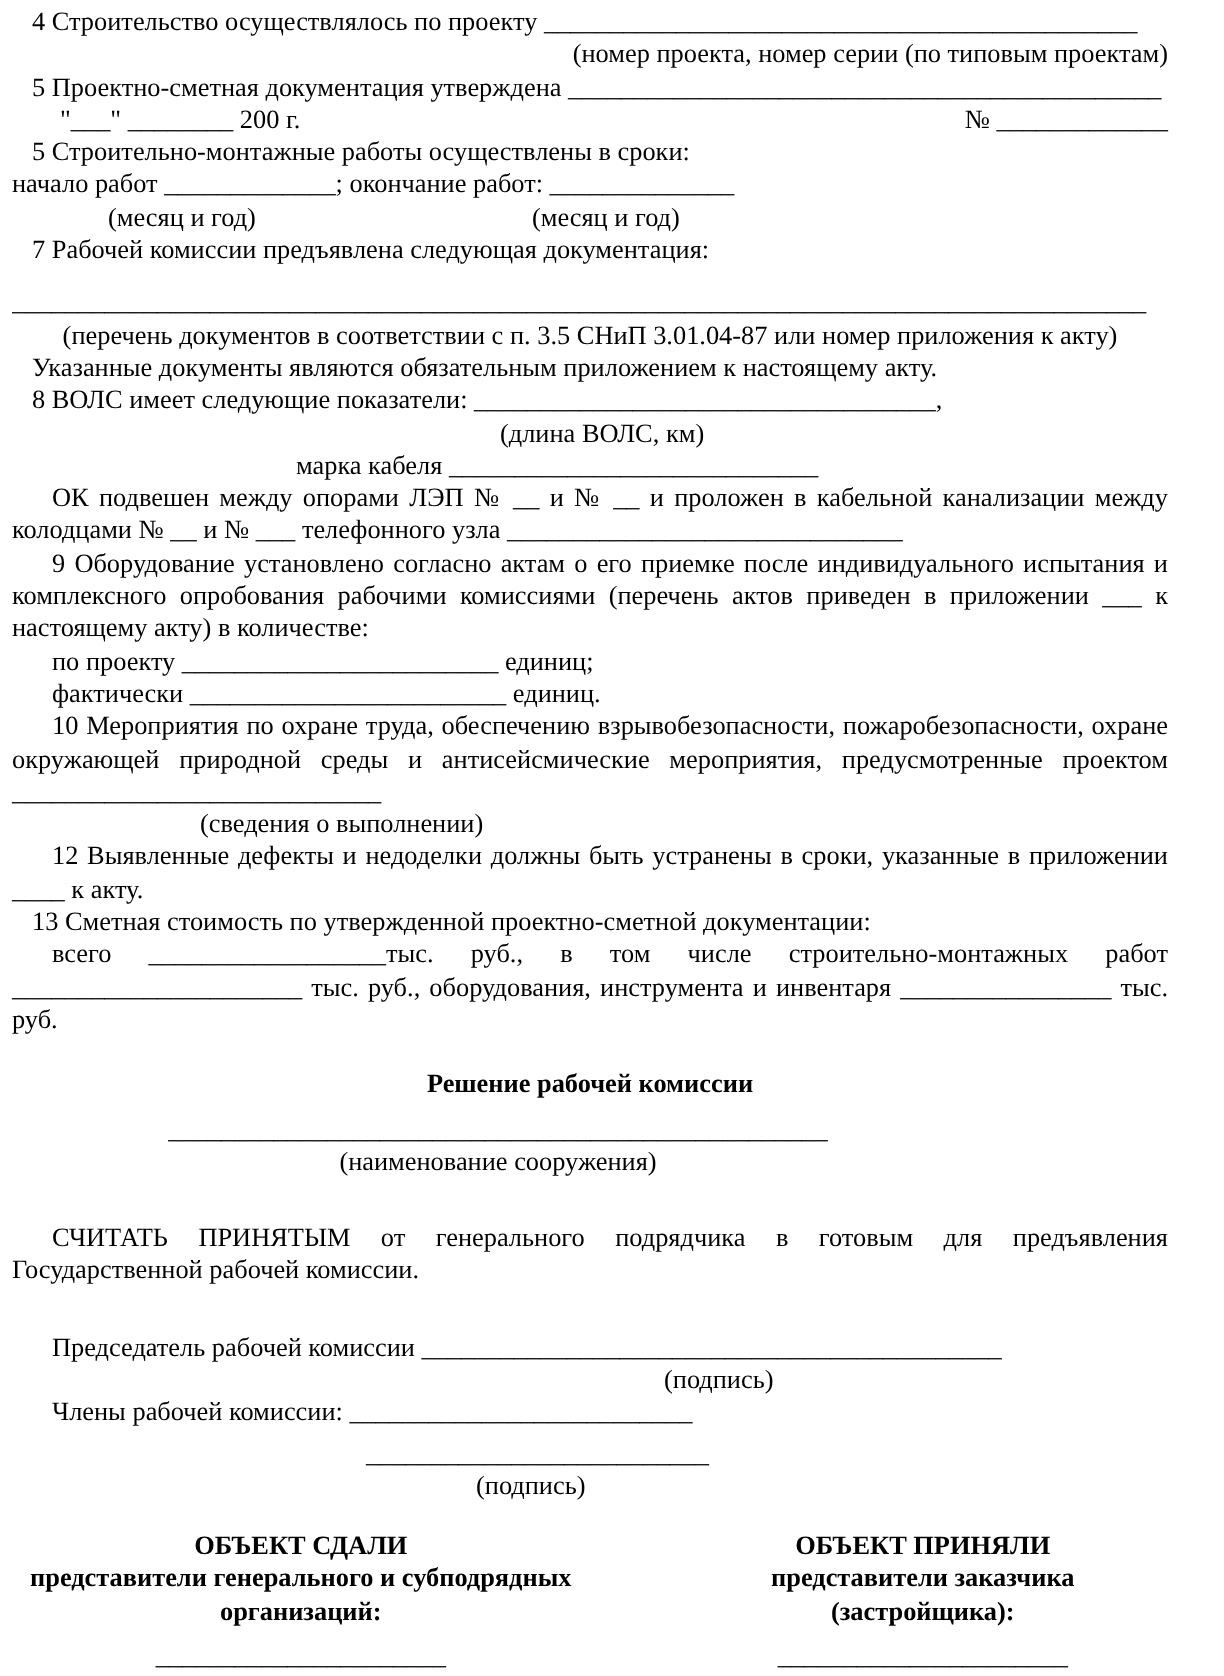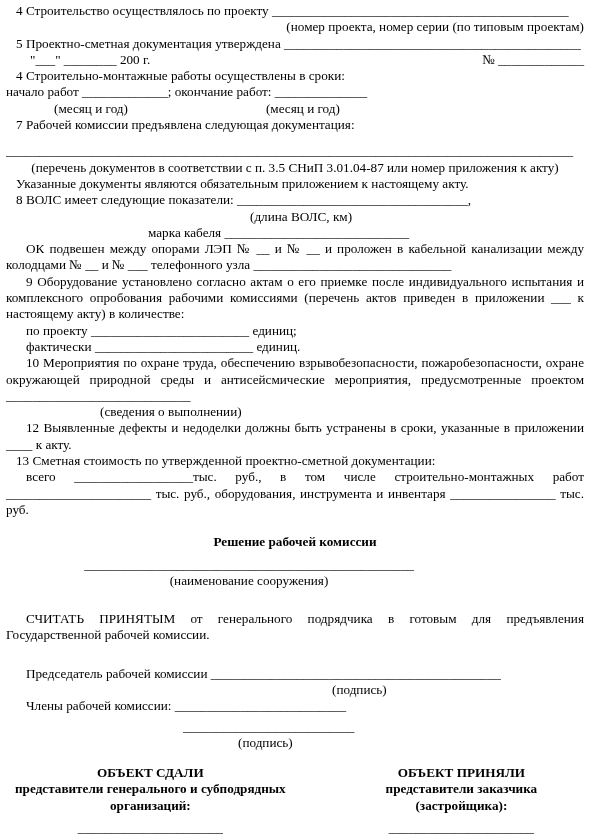--- a/index.html
+++ b/index.html
@@ -40,21 +40,21 @@
   <div class="ln n">4 Строительство осуществлялось по проекту _____________________________________________</div>
   <div class="ln r">(номер проекта, номер серии (по типовым проектам)</div>
 
   <div class="ln n">5 Проектно-сметная документация утверждена _____________________________________________</div>
 
   <div class="row sp">
     <span class="n2 nowrap">"___" ________ 200 г.</span>
     <span class="nowrap">№ _____________</span>
   </div>
 
-  <div class="ln n">4 Строительно-монтажные работы осуществлены в сроки:</div>
+  <div class="ln n">5 Строительно-монтажные работы осуществлены в сроки:</div>
   <div class="ln">начало работ _____________; окончание работ: ______________</div>
   <div class="row">
     <span class="cap-my1">(месяц и год)</span>
     <span class="cap-my2">(месяц и год)</span>
   </div>
 
   <div class="ln n">7 Рабочей комиссии предъявлена следующая документация:</div>
   <div class="ln mt10 blankline nowrap">______________________________________________________________________________________</div>
   <div class="ln c">(перечень документов в соответствии с п. 3.5 СНиП 3.01.04-87 или номер приложения к акту)</div>
   <div class="ln n">Указанные документы являются обязательным приложением к настоящему акту.</div>

